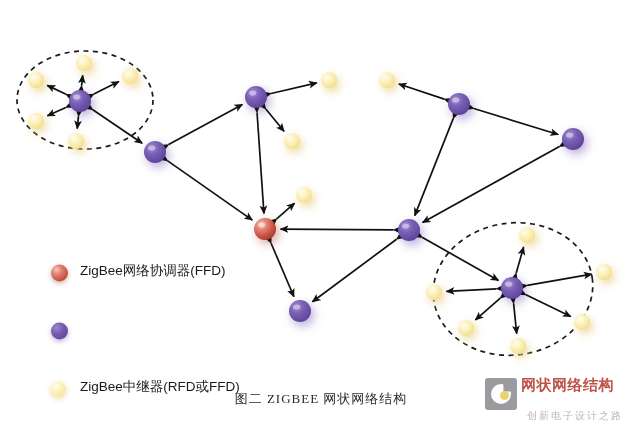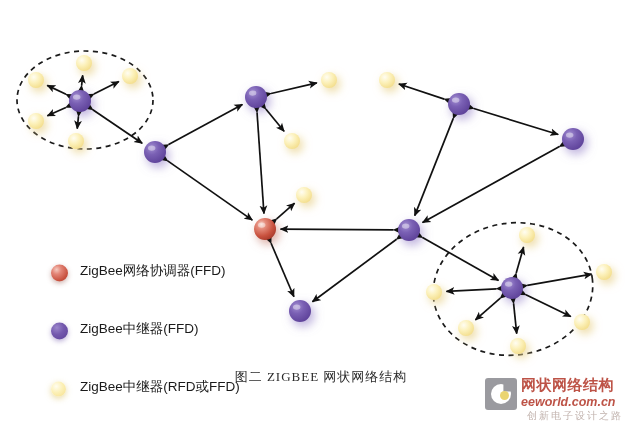--- a/index.html
+++ b/index.html
@@ -76,21 +76,21 @@
   .legend-label {
     font-size: 13.5px;
     color: #1a1a1a;
     letter-spacing: 0px;
     white-space: nowrap;
   }
   
   #caption {
     position: absolute;
     left: 0;
-    top: 368px;
+    top: 390px;
     width: 642px;
     text-align: center;
     font-family: "Liberation Serif", serif;
     font-size: 13px;
     color: #2b2b2b;
     letter-spacing: 1px;
   }
   
   #watermark {
     position: absolute;
@@ -308,35 +308,33 @@
       <span class="legend-marker">
         <span class="sphere red"></span>
       </span>
       <span class="legend-label">ZigBee网络协调器(FFD)</span>
     </div>
 
     <div class="legend-row">
       <span class="legend-marker">
         <span class="sphere purple"></span>
       </span>
-      <span class="legend-label">ZigBee中继器(FFD)</span>
     </div>
 
     <div class="legend-row">
       <span class="legend-marker">
         <span class="sphere yellow"></span>
       </span>
       <span class="legend-label">ZigBee中继器(RFD或FFD)</span>
     </div>
 
 
   </div>
 
   <div id="caption">图二    ZIGBEE 网状网络结构</div>
 
   <div id="watermark">
     <div id="wm-badge"></div>
     <div id="wm-cn">网状网络结构</div>
-    <div id="wm-en">eeworld.com.cn</div>
     <div id="wm-sub">创新电子设计之路</div>
   </div>
 
 </div>
 
 </body></html>

